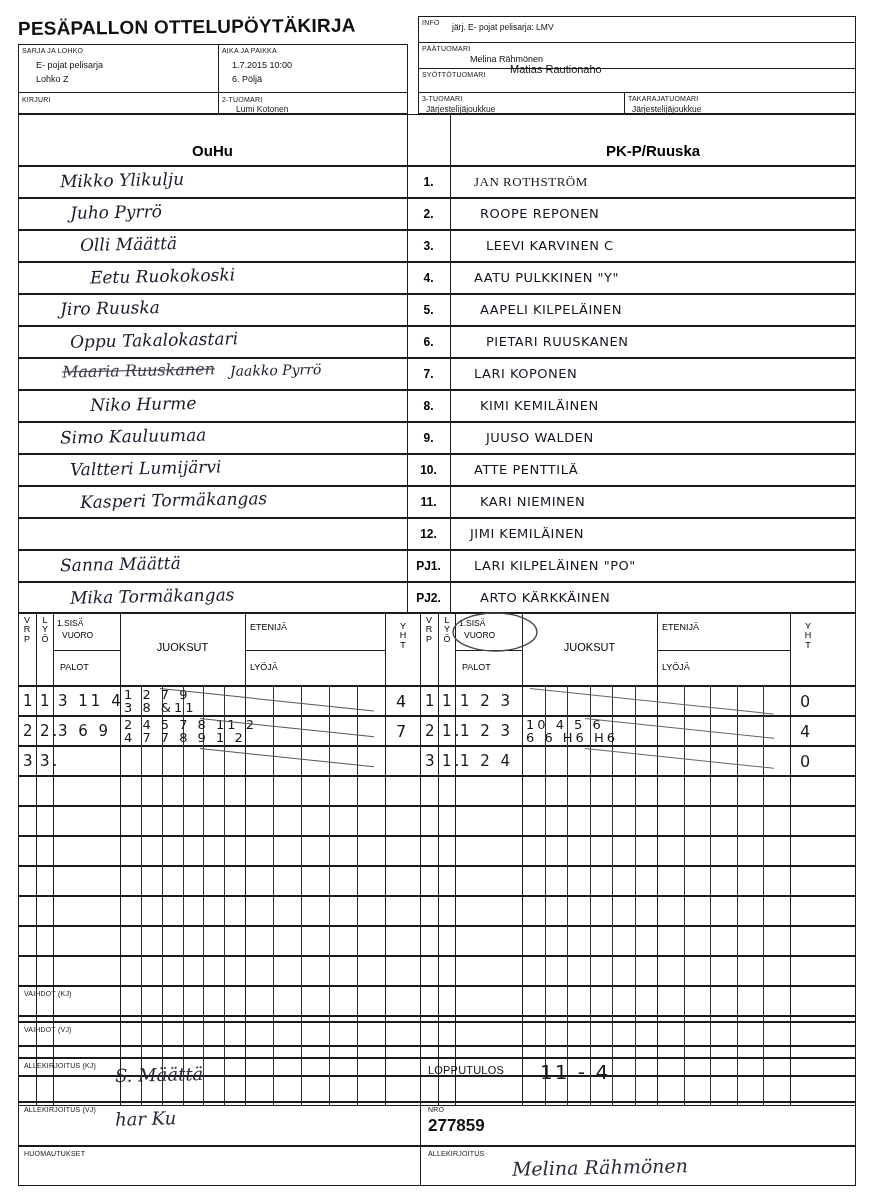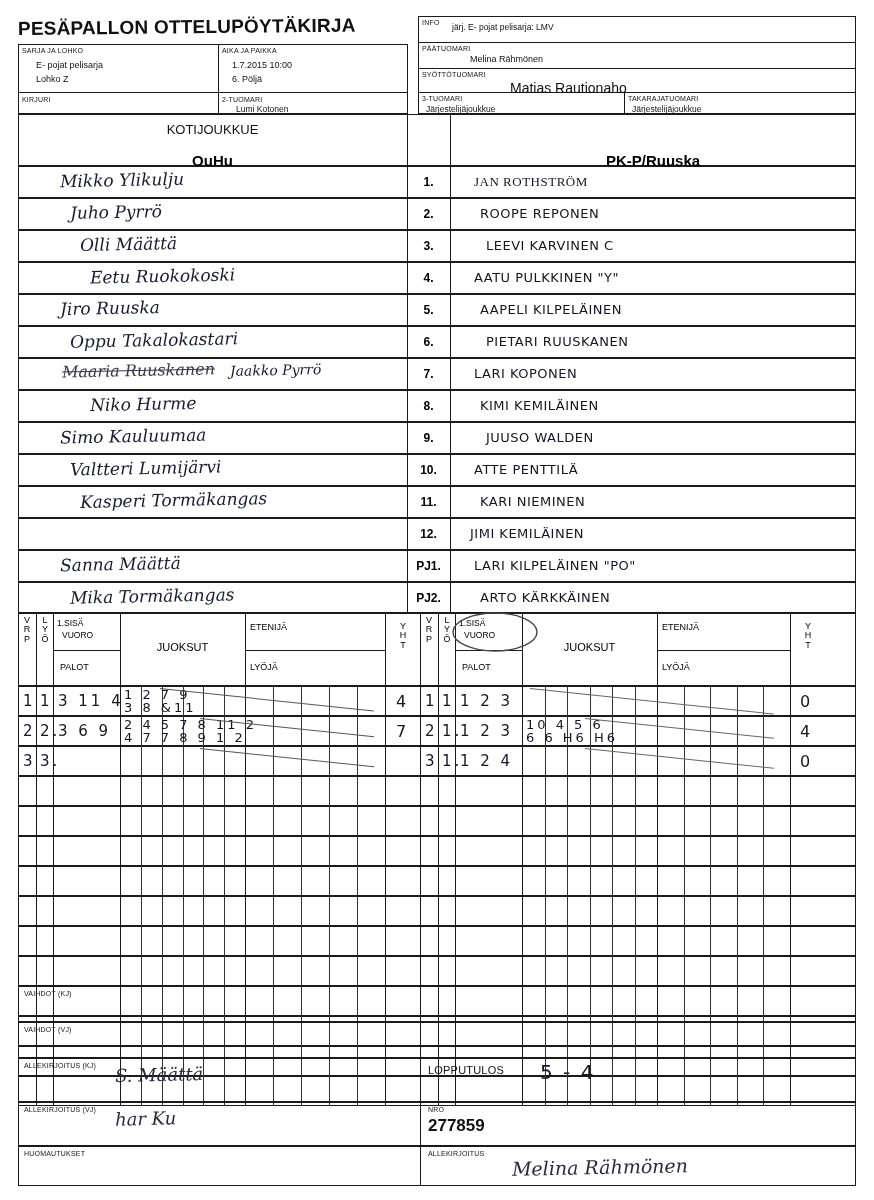--- a/index.html
+++ b/index.html
@@ -24,21 +24,21 @@
     white-space:nowrap;
   }
   .lbl{font-size:7px;color:#111;letter-spacing:.2px;}
   .lbl-b{font-size:9px;color:#111;}
   .box{position:absolute;border:1px solid #1a1a1a;box-sizing:border-box;}
   .noborder{border:none;}
   .ttl{
     font-family:"Liberation Sans",sans-serif;
     font-weight:bold;font-size:19px;letter-spacing:.2px;color:#111;
   }
-  .teamname{font-weight:bold;font-size:15px;text-align:center;margin-top:10px;}
+  .teamname{font-weight:bold;font-size:15px;text-align:center;}
   .teamlabel{font-size:13px;text-align:center;color:#111;}
   .num{font-size:12px;font-weight:bold;text-align:center;}
   .cellline{position:absolute;background:#1a1a1a;}
   .vrp{font-size:9px;text-align:center;line-height:1.05;}
   .smallhdr{font-size:8.5px;}
   .juoksut{font-size:11px;text-align:center;}
   .yht{font-size:9px;text-align:center;line-height:1.05;}
   .hw-num{font-family:"DejaVu Sans",sans-serif;font-size:15px;color:#16161f;}
 </style>
 </head>
@@ -76,33 +76,32 @@
     <div class="cellline" style="left:418px;top:92px;width:438px;height:1px;"></div>
     <div class="cellline" style="left:624px;top:92px;width:1px;height:22px;"></div>
 
     <div class="lbl" style="position:absolute;left:422px;top:19px;">INFO</div>
     <div class="lbl-b" style="position:absolute;left:452px;top:22px;font-size:8.5px;">järj. E- pojat pelisarja: LMV</div>
 
     <div class="lbl" style="position:absolute;left:422px;top:45px;">PÄÄTUOMARI</div>
     <div class="lbl-b" style="position:absolute;left:470px;top:54px;font-size:9px;">Melina Rähmönen</div>
 
     <div class="lbl" style="position:absolute;left:422px;top:71px;">SYÖTTÖTUOMARI</div>
-    <div class="lbl-b" style="position:absolute;left:510px;top:80px;font-size:14px;">Matias Rautionaho</div>
+    <div class="lbl-b" style="position:absolute;left:510px;top:63px;font-size:11px;">Matias Rautionaho</div>
 
     <div class="lbl" style="position:absolute;left:422px;top:95px;">3-TUOMARI</div>
     <div class="lbl-b" style="position:absolute;left:426px;top:104px;font-size:8.5px;">Järjestelijäjoukkue</div>
 
     <div class="lbl" style="position:absolute;left:628px;top:95px;">TAKARAJATUOMARI</div>
     <div class="lbl-b" style="position:absolute;left:632px;top:104px;font-size:8.5px;">Järjestelijäjoukkue</div>
 
     <div class="box" style="left:18px;top:114px;width:838px;height:52px;"></div>
     <div class="cellline" style="left:407px;top:114px;width:1px;height:52px;"></div>
     <div class="cellline" style="left:450px;top:114px;width:1px;height:52px;"></div>
 
-    <div class="teamlabel" style="position:absolute;left:18px;top:122px;width:389px;">KOTIJOUKKUE</div>
     <div class="teamname" style="position:absolute;left:18px;top:142px;width:389px;">OuHu</div>
     <div class="teamname" style="position:absolute;left:450px;top:142px;width:406px;">PK-P/Ruuska</div>
 
     <div id="lineup-rows">
         <div>
           <div class="box" style="left: 18px; top: 166px; width: 838px; height: 32px;"></div>
           <div class="cellline" style="left: 407px; top: 166px; width: 1px; height: 32px;"></div>
           <div class="cellline" style="left: 450px; top: 166px; width: 1px; height: 32px;"></div>
           <div class="num" style="position: absolute; left: 407px; top: 175px; width: 43px;">1.</div>
           <div class="hand" style="position: absolute; left: 60px; top: 170px; font-size: 17px;">Mikko Ylikulju</div>
@@ -778,21 +777,21 @@
         <div class="cellline" style="left: 420px; top: 1058px; width: 1px; height: 44px;"></div>
         <div class="hand" style="position: absolute; left: 115px; top: 1064px; font-size: 18px; color: rgb(42, 42, 58);">S. Määttä</div>
         <div class="box" style="left: 18px; top: 1102px; width: 838px; height: 44px;"></div>
         <div class="lbl" style="position: absolute; left: 24px; top: 1106px;">ALLEKIRJOITUS (VJ)</div>
         <div class="cellline" style="left: 420px; top: 1102px; width: 1px; height: 44px;"></div>
         <div class="hand" style="position: absolute; left: 115px; top: 1108px; font-size: 18px; color: rgb(42, 42, 58);">har Ku</div>
         <div class="box" style="left: 18px; top: 1146px; width: 838px; height: 40px;"></div>
         <div class="lbl" style="position: absolute; left: 24px; top: 1150px;">HUOMAUTUKSET</div>
         <div class="cellline" style="left: 420px; top: 1146px; width: 1px; height: 40px;"></div>
         <div class="lbl" style="position: absolute; left: 428px; top: 1064px; font-size: 11px;">LOPPUTULOS</div>
-        <div class="hw-num" style="position: absolute; left: 540px; top: 1060px; font-size: 20px; letter-spacing: 2px;">5 - 4</div>
+        <div class="hw-num" style="position: absolute; left: 540px; top: 1060px; font-size: 20px; letter-spacing: 2px;">11 - 4</div>
         <div class="lbl" style="position: absolute; left: 428px; top: 1106px;">NRO</div>
         <div style="position: absolute; left: 428px; top: 1116px; font-size: 17px; font-weight: bold; color: rgb(17, 17, 17);">277859</div>
         <div class="lbl" style="position: absolute; left: 428px; top: 1150px;">ALLEKIRJOITUS</div>
         <div class="hand" style="position: absolute; left: 512px; top: 1156px; font-size: 19px; color: rgb(42, 42, 58);">Melina Rähmönen</div>
       </div>
 
   </div>
 </div>
 
 </body></html>

